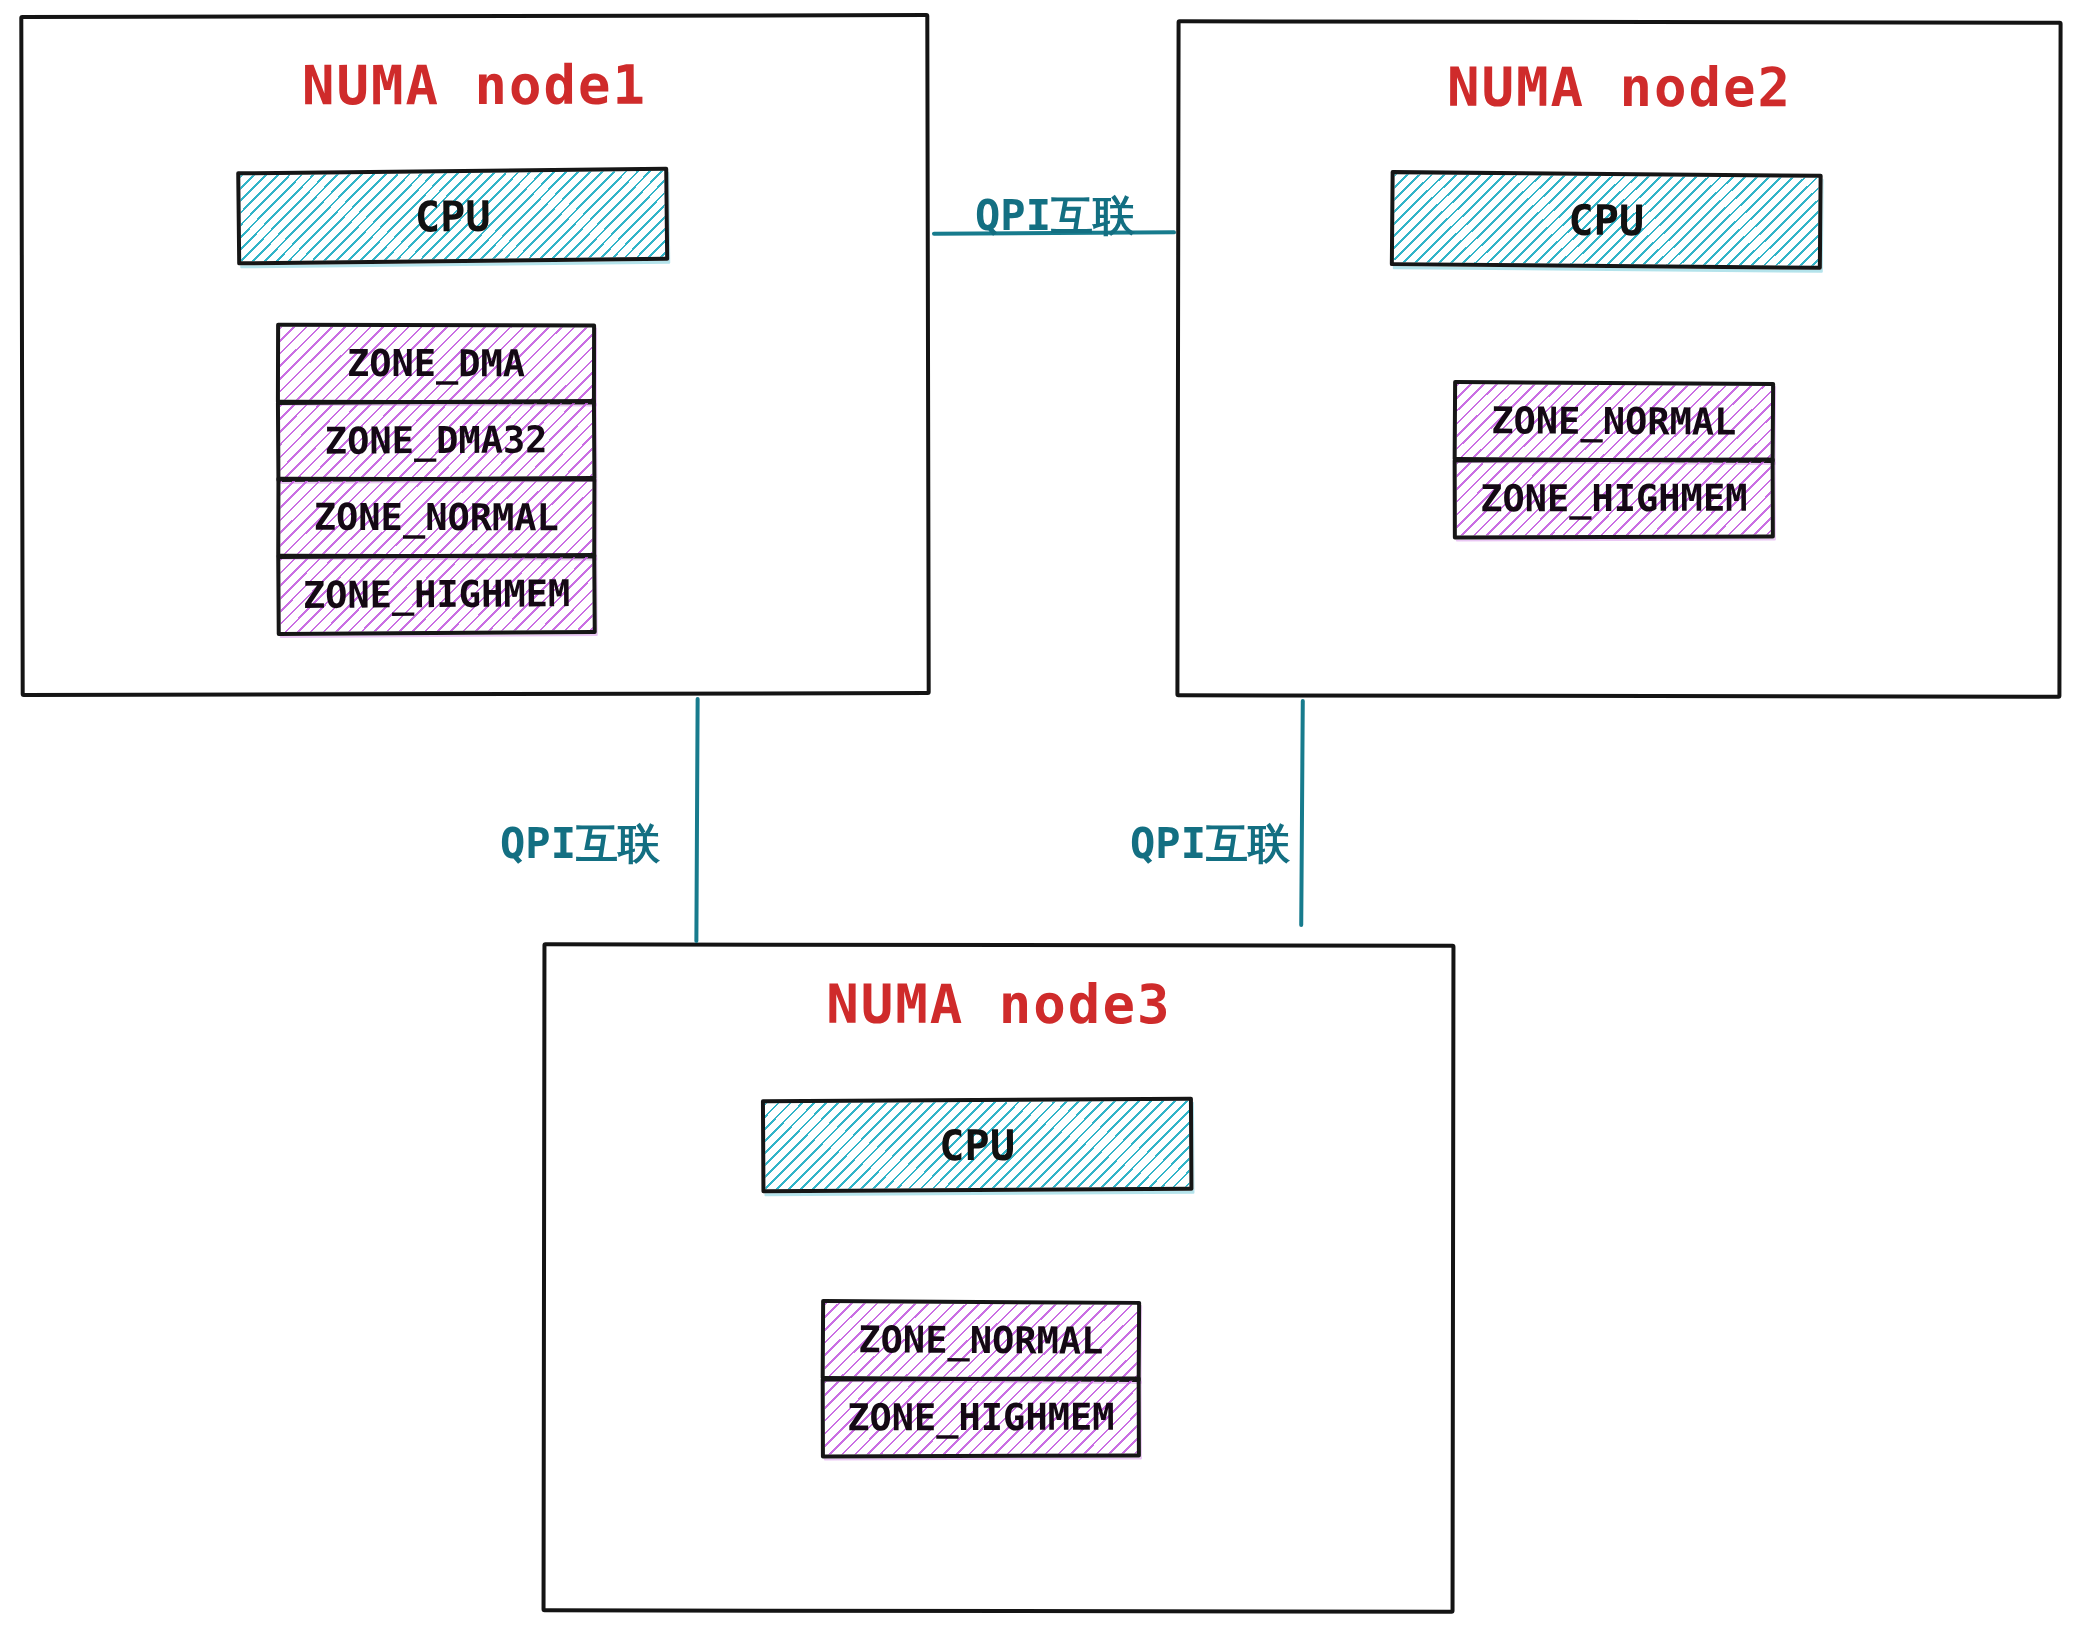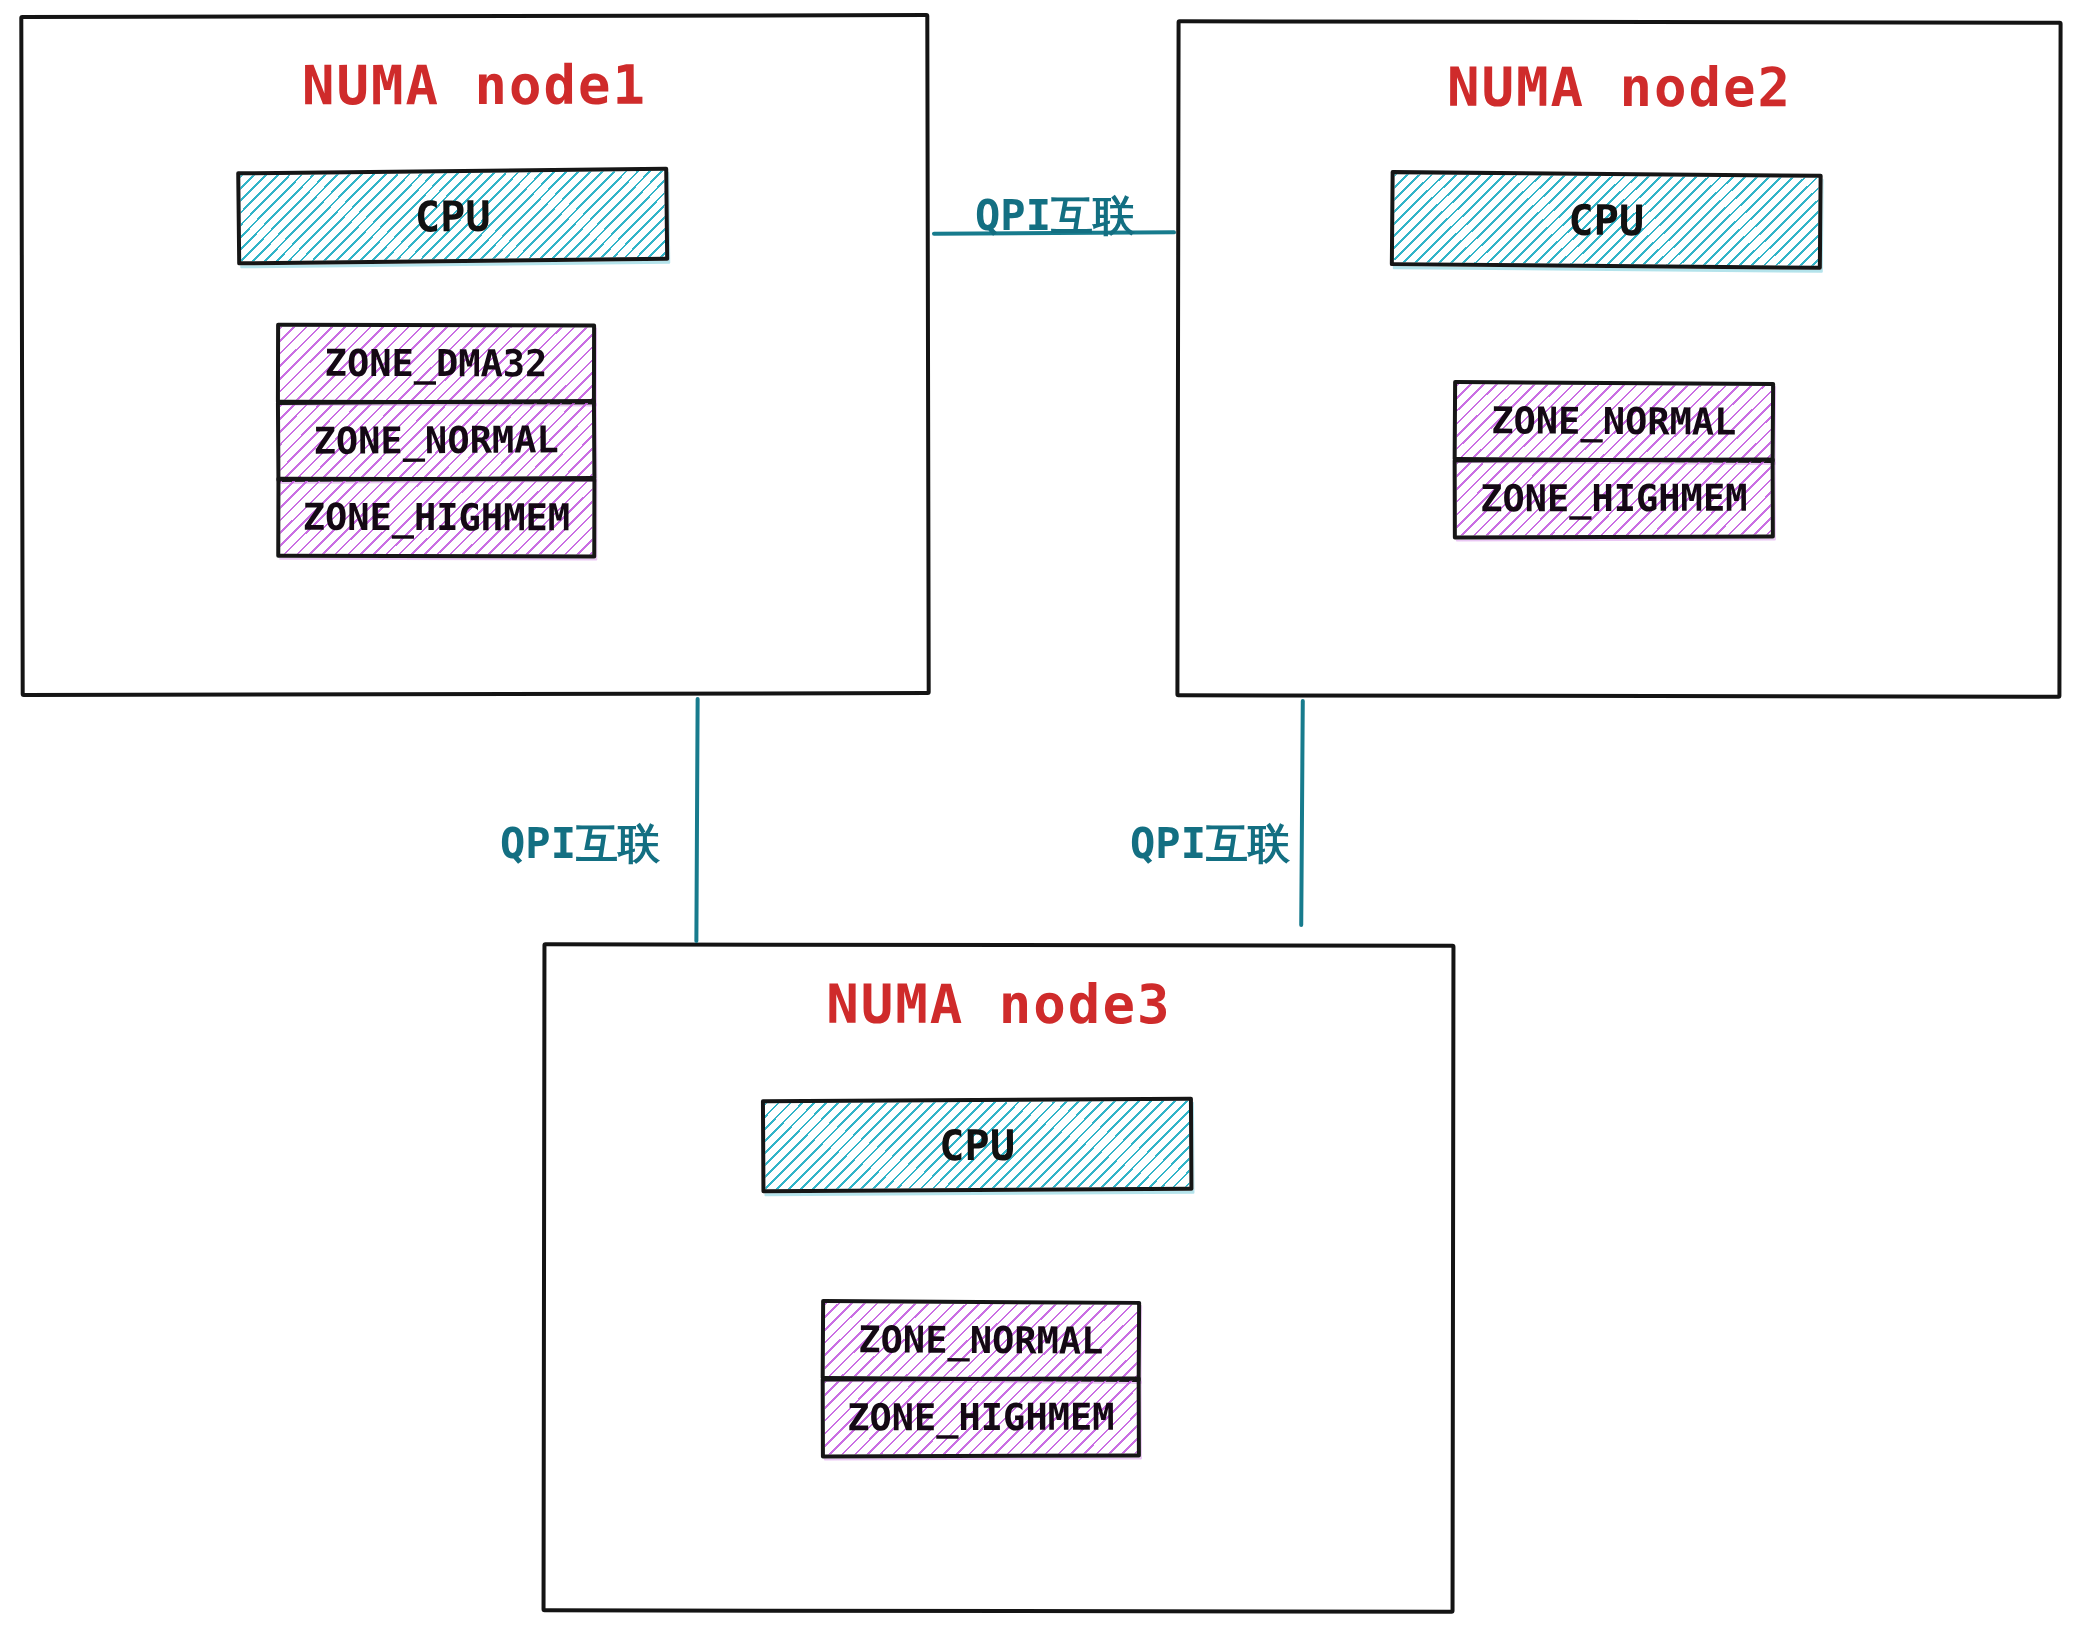--- a/index.html
+++ b/index.html
@@ -87,20 +87,21 @@
 <body>
 
 <div class="canvas">
 
   <div class="node" id="node1">
     <div class="node-title">NUMA node1</div>
     <div class="cpu">
       <span>CPU</span>
     </div>
     <div class="zones">
+      <div class="zone">ZONE_DMA</div>
       <div class="zone">ZONE_DMA32</div>
       <div class="zone">ZONE_NORMAL</div>
       <div class="zone">ZONE_HIGHMEM</div>
     </div>
   </div>
 
   <div class="node" id="node2">
     <div class="node-title">NUMA node2</div>
     <div class="cpu">
       <span>CPU</span>

